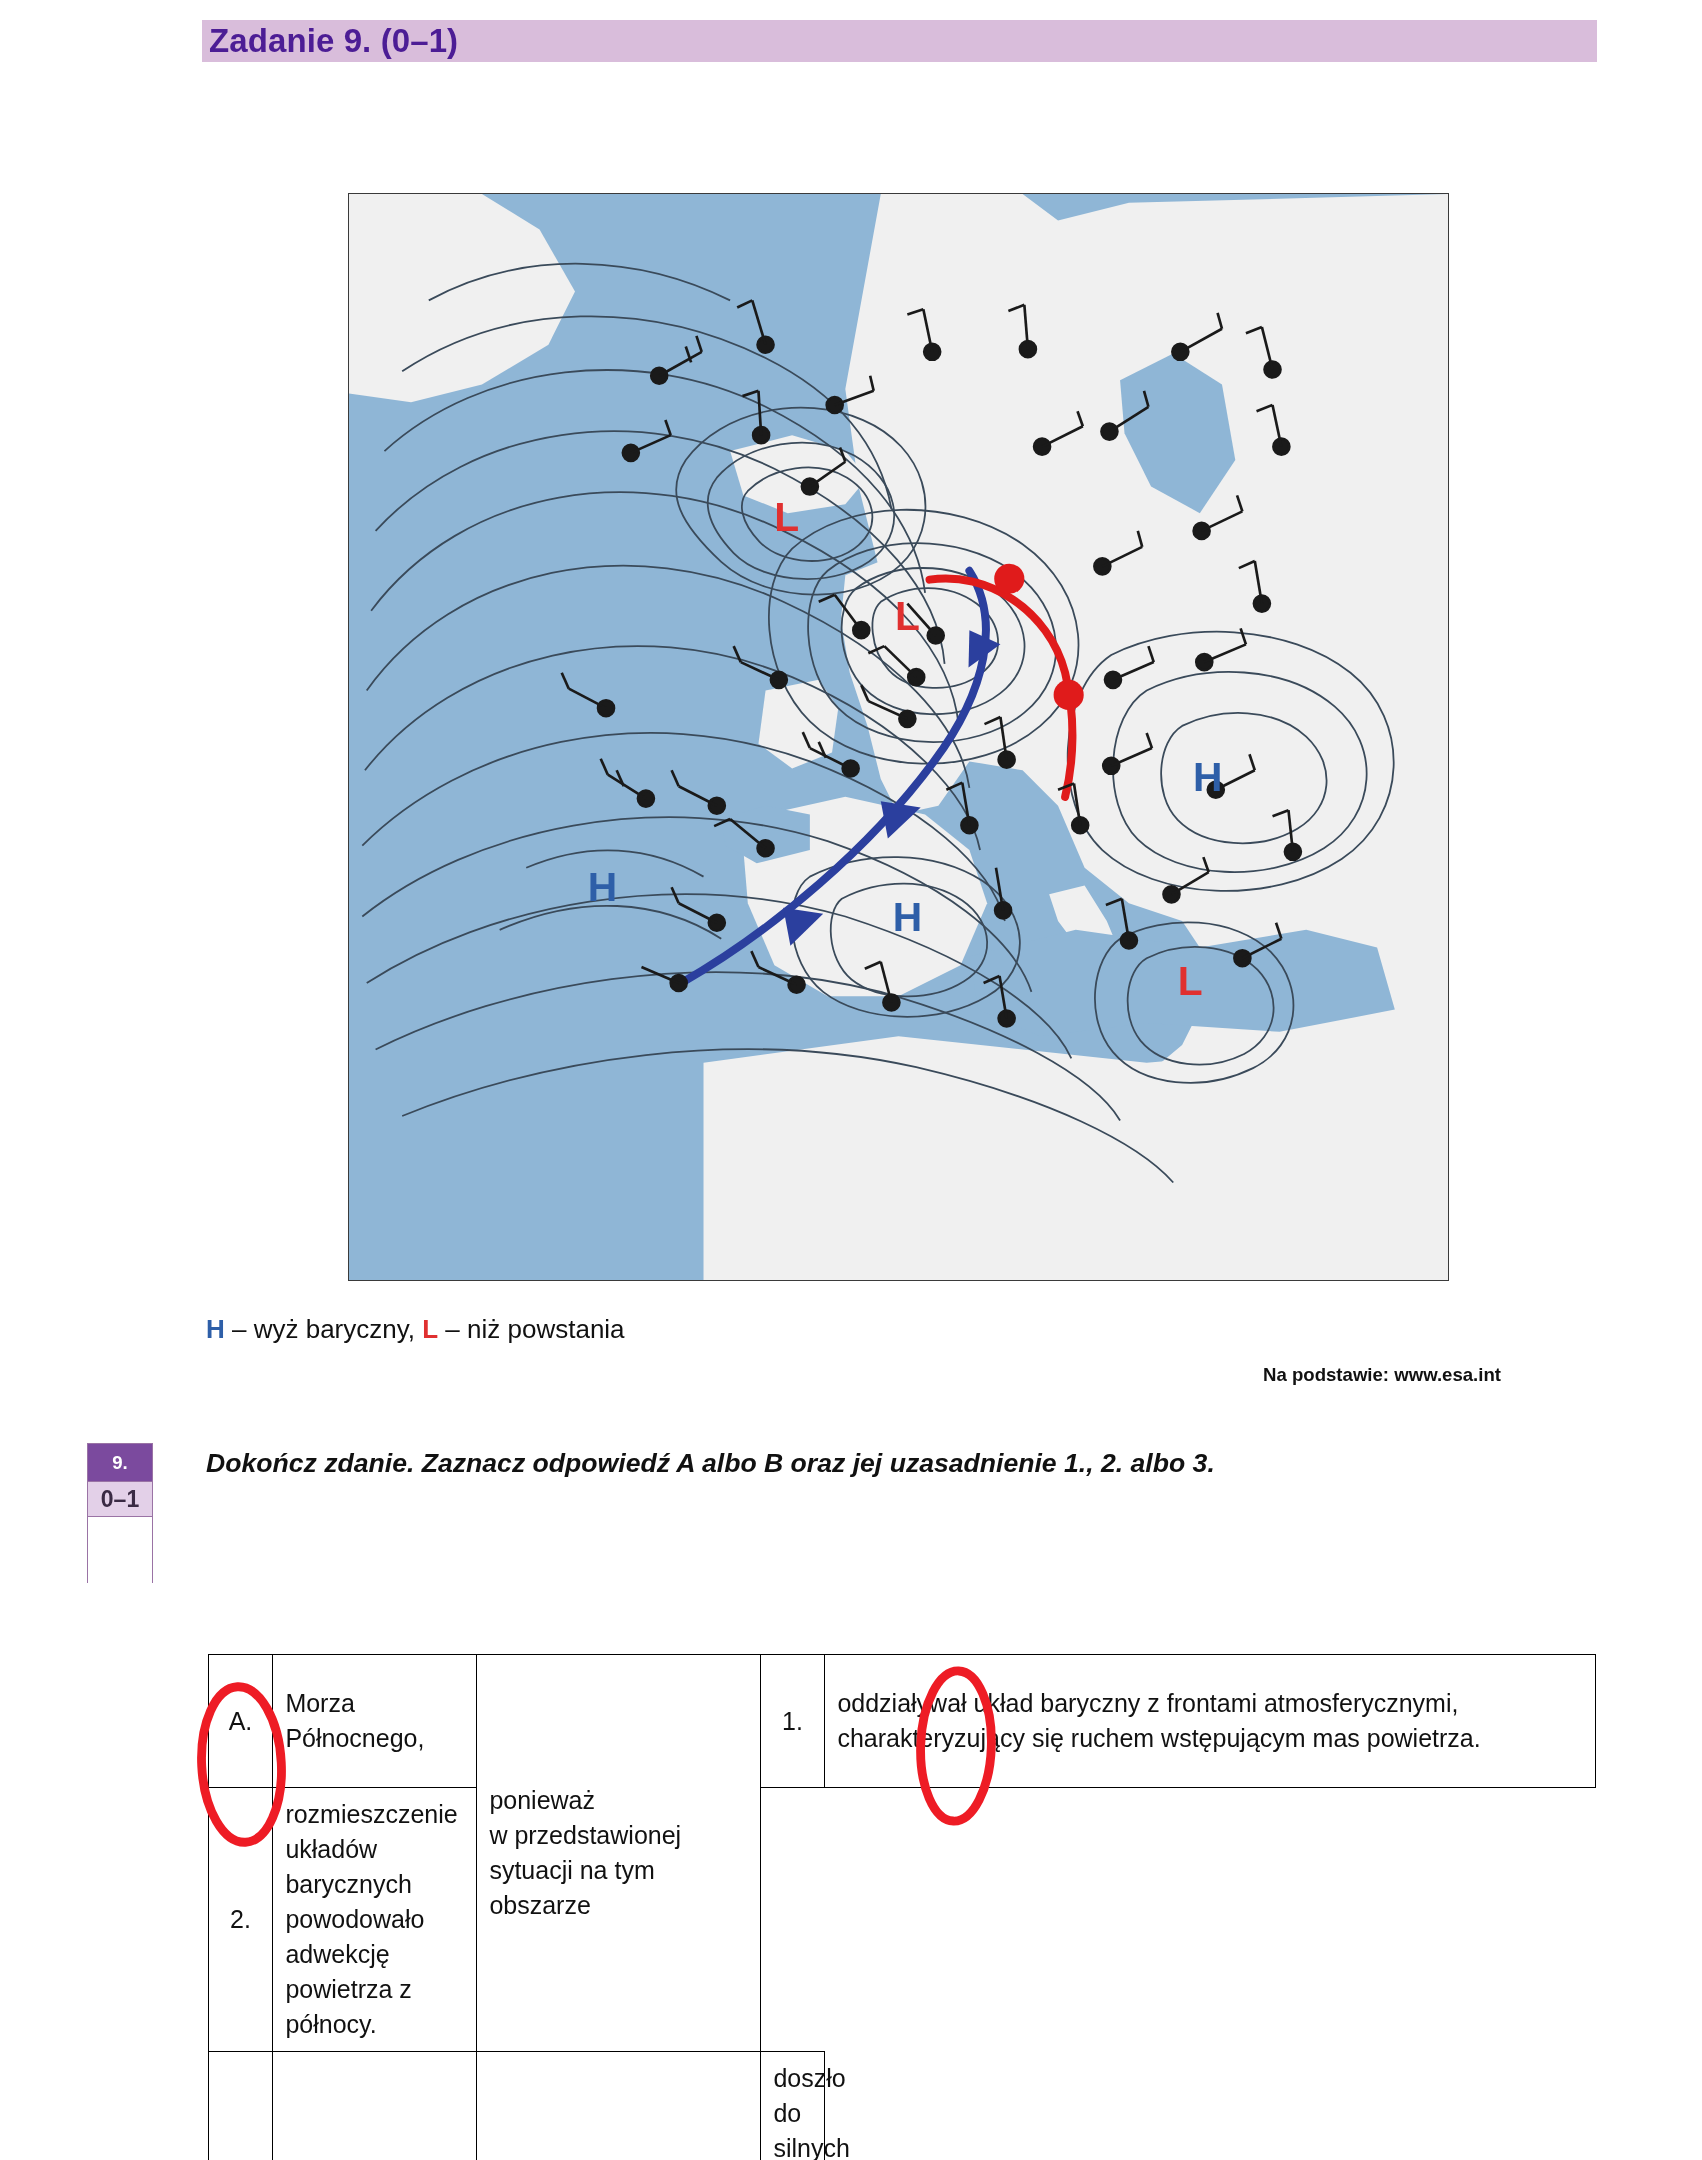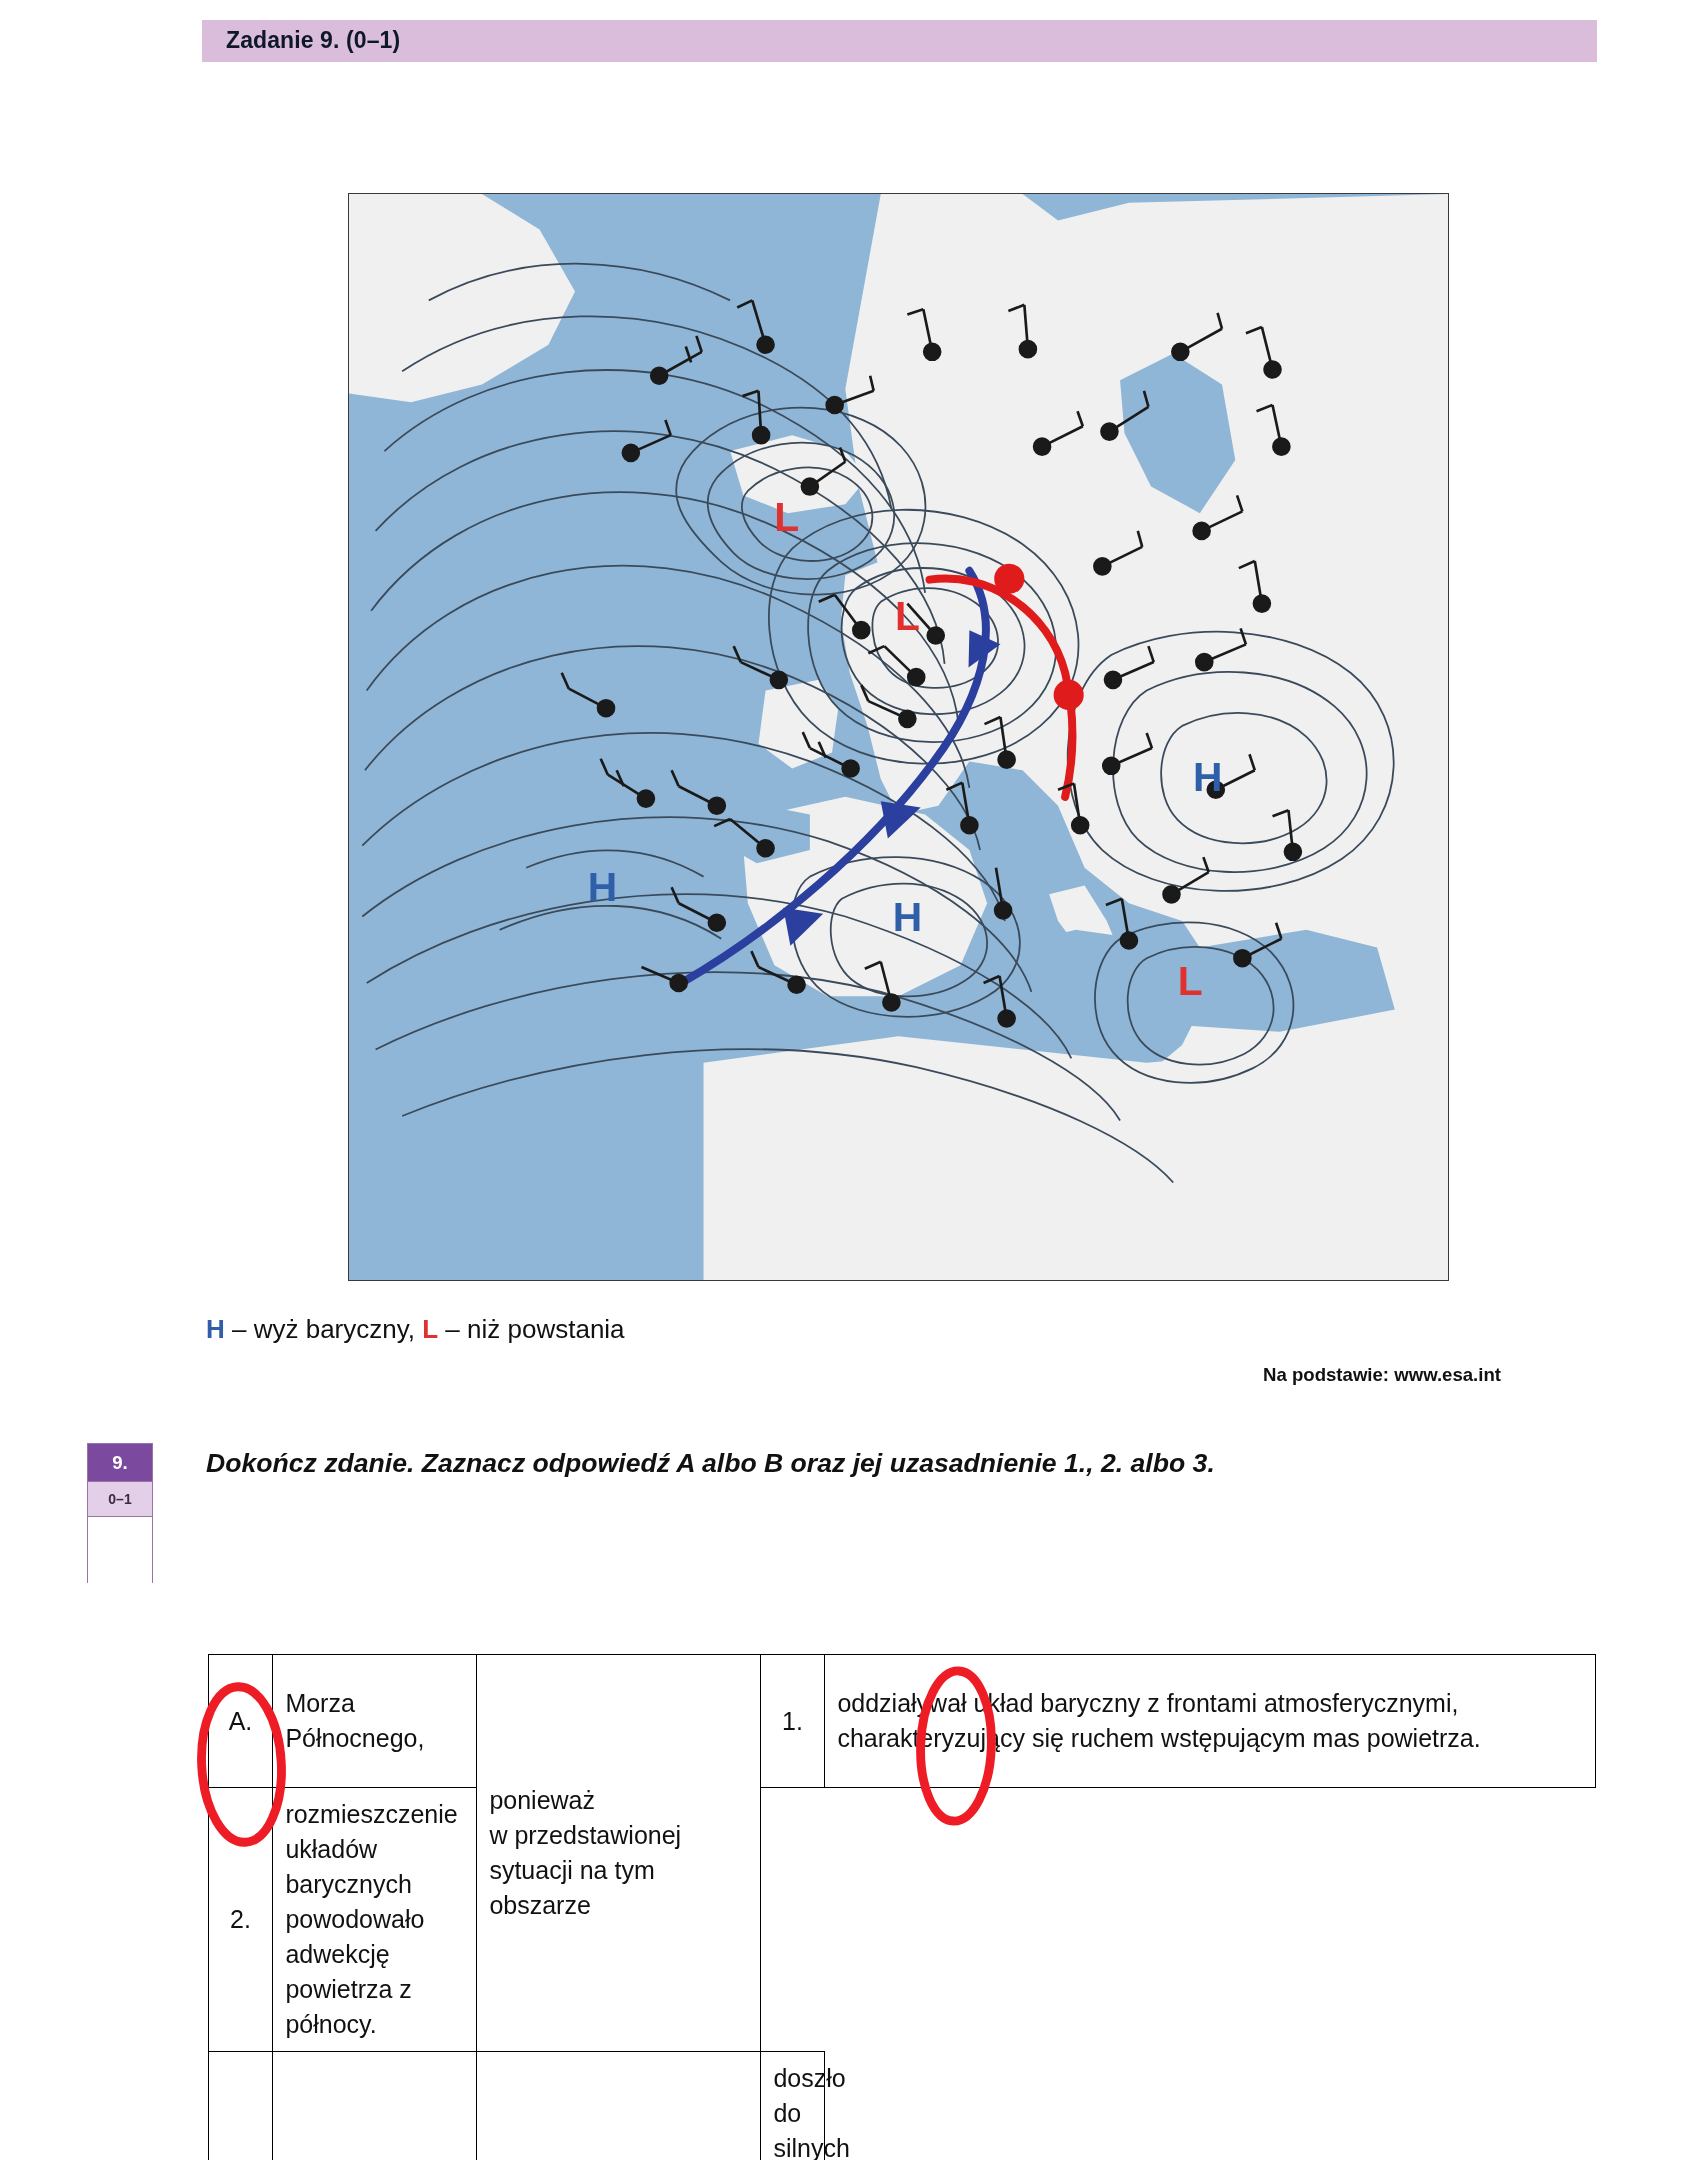--- a/index.html
+++ b/index.html
@@ -28,24 +28,24 @@
     position: absolute;
     left: 202px;
     top: 19.5px;
     width: 1395px;
     height: 42px;
     background: #d9bddb;
     display: flex;
     align-items: center;
   }
   .task-header-label {
-    font-size: 23px;
+    font-size: 33px;
     font-weight: bold;
-    color: #0f172a;
-    padding-left: 24px;
+    color: #4c1d95;
+    padding-left: 7px;
     letter-spacing: 0.1px;
   }
 
   
   .intro {
     position: absolute;
     left: 206px;
     top: 73px;
     width: 1330px;
     font-size: 26px;
@@ -107,21 +107,21 @@
     font-weight: bold;
     display: flex;
     align-items: center;
     justify-content: center;
     border-bottom: 0.9px solid #9a73a5;
   }
   .score-range {
     height: 34px;
     background: #e3d0e8;
     color: #3a2a44;
-    font-size: 14px;
+    font-size: 23px;
     font-weight: bold;
     display: flex;
     align-items: center;
     justify-content: center;
     border-bottom: 0.9px solid #9a73a5;
   }
   .score-blank {
     height: 66px;
     background: #ffffff;
   }

